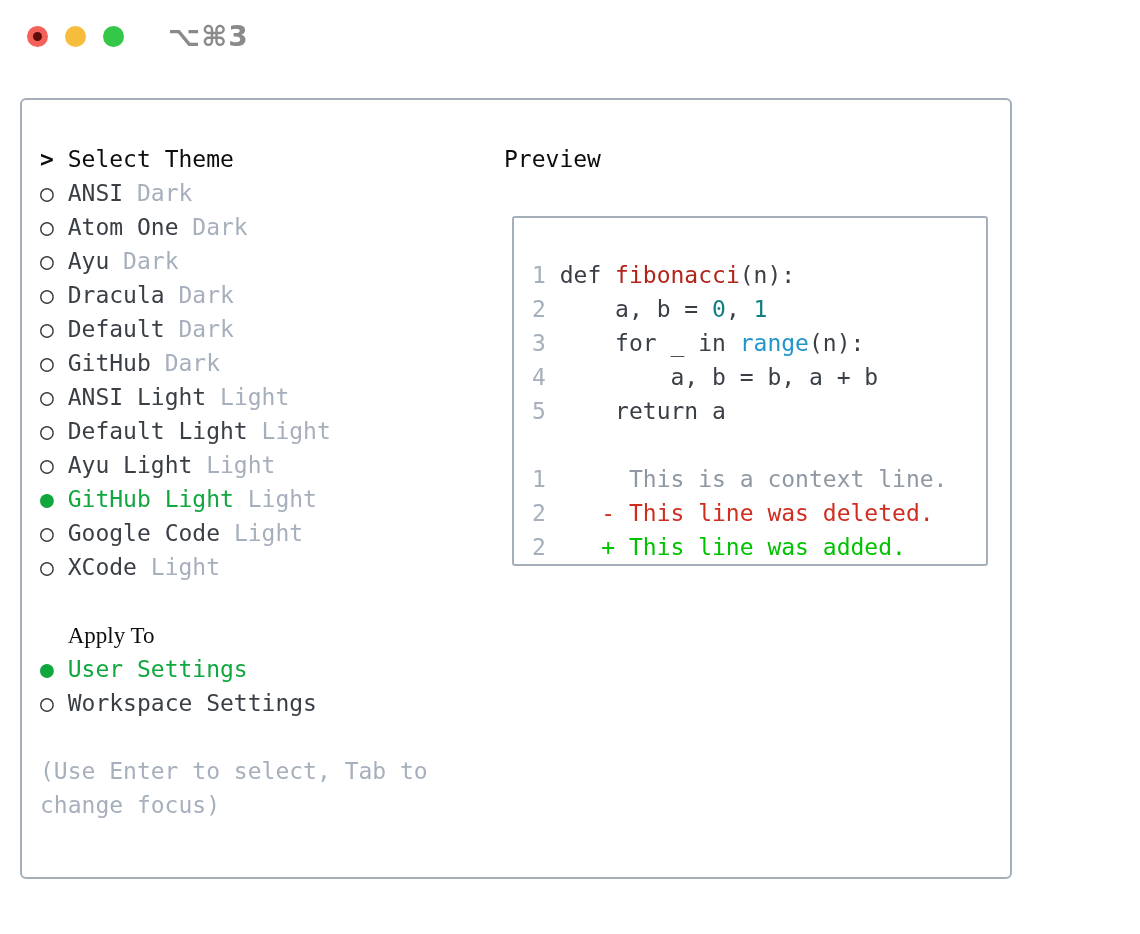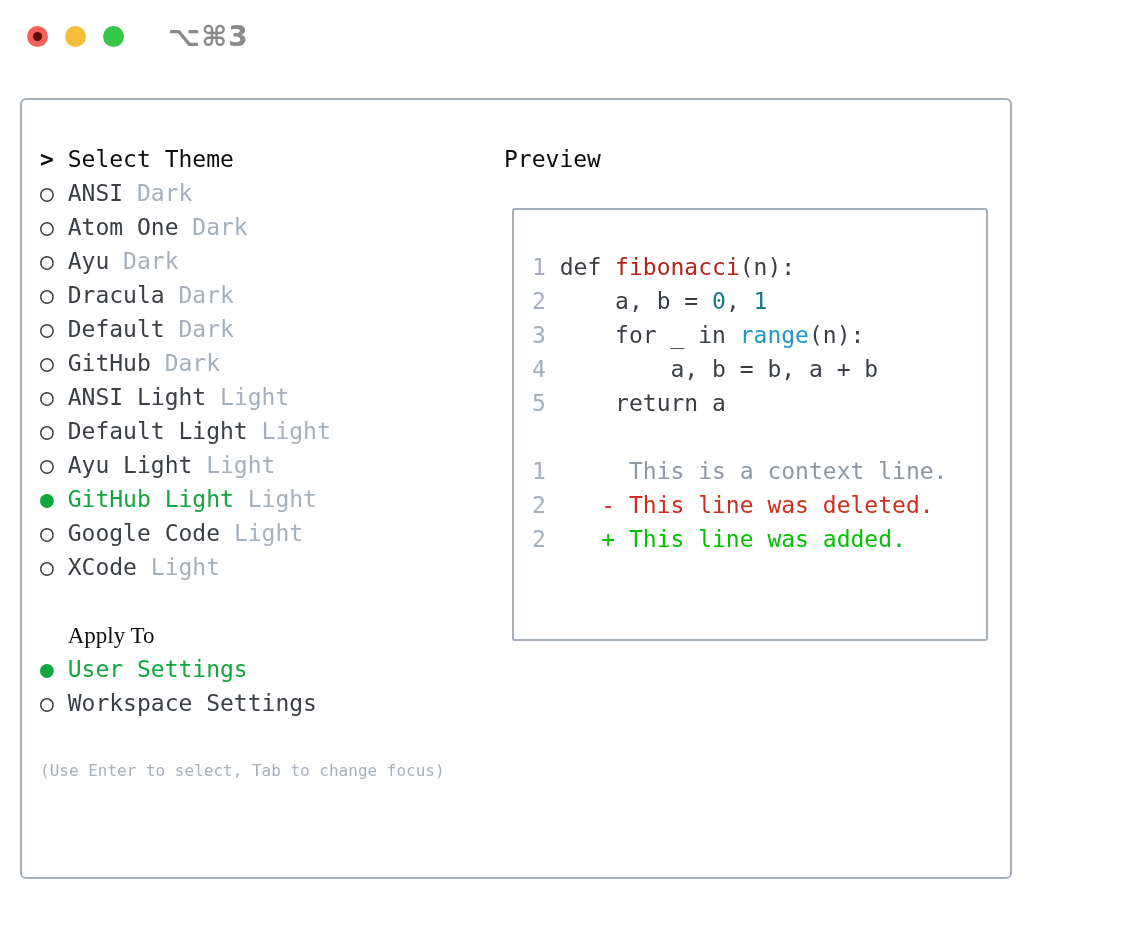--- a/index.html
+++ b/index.html
@@ -55,27 +55,27 @@
   .prompt{font-weight:bold;color:var(--black);}
   .h2{color:var(--black);font-family:Liberation Serif, serif;}
   .marker{color:var(--dark);}
   .variant{color:var(--muted);}
   .iname{color:var(--dark);}
   .item.selected .iname,.item.selected .marker{color:var(--green);}
   .opt .olabel{color:var(--dark);}
   .opt.selected .olabel,.opt.selected .marker{color:var(--green);}
   .hint{
     margin-top:34px;width:424px;
-    font-size:16px;line-height:34px;color:var(--muted);
+    font-size:23px;line-height:34px;color:var(--muted);
     white-space:normal;word-break:normal;
   }
   
   .col-right{position:absolute;left:482px;top:42px;}
   .preview-box{
-    position:absolute;left:490px;top:108px;width:476px;height:433px;
+    position:absolute;left:490px;top:116px;width:476px;height:350px;
     border:2px solid var(--border);border-radius:3px;background:#fff;
     padding:40px 16px 0 18px;overflow:hidden;
   }
   .code-line{white-space:pre;font-size:23px;line-height:34px;height:34px;}
   .seg-ln{color:var(--muted);}
   .seg-code{color:var(--dark);}
   .seg-fn{color:var(--fn);}
   .seg-num{color:var(--numc);}
   .seg-kw{color:var(--kwc);}
   .seg-ctx{color:var(--ctx);}

